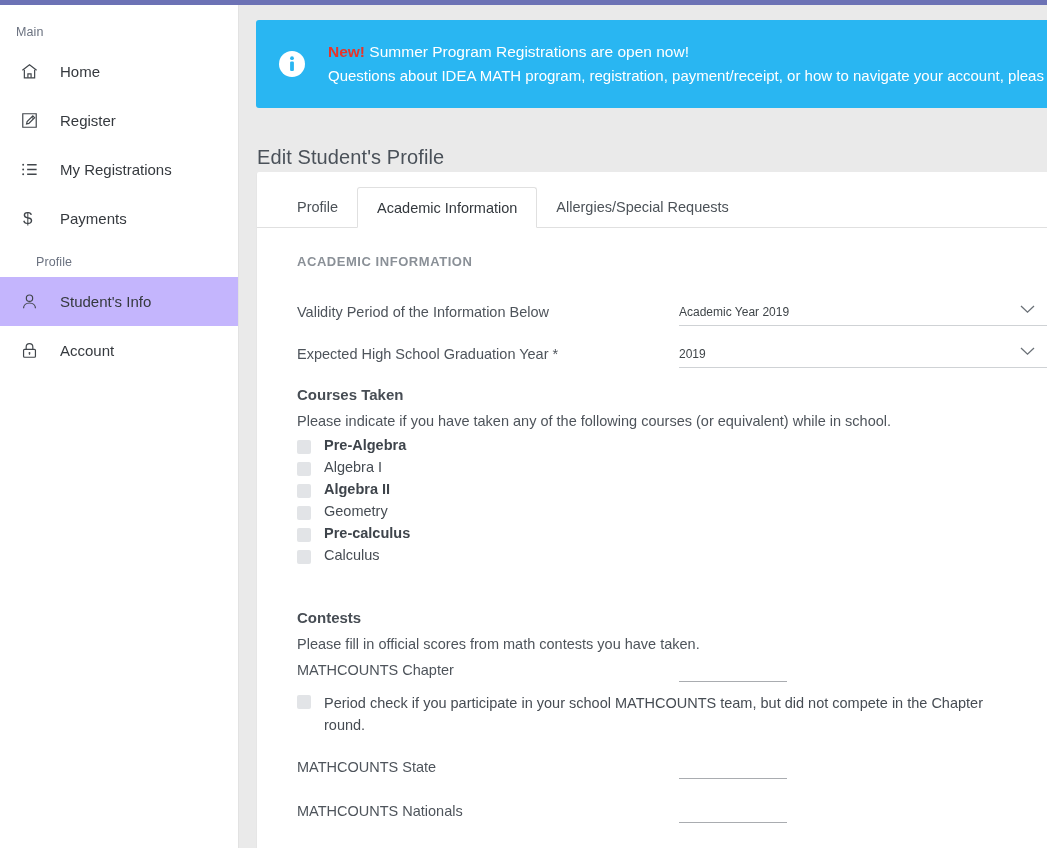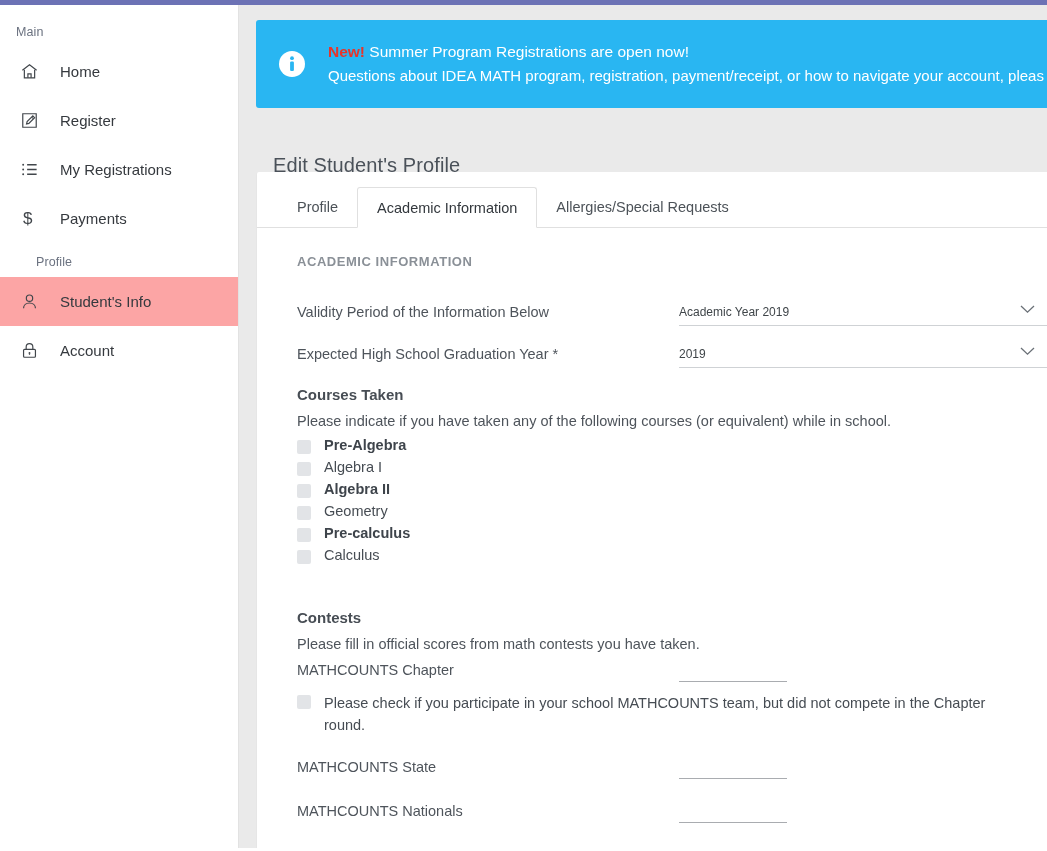--- a/index.html
+++ b/index.html
@@ -48,21 +48,21 @@
   .side-section-label.profile-label { padding-top: 12px; padding-left: 36px; }
 
   .nav-item {
     display: flex;
     align-items: center;
     height: 49px;
     padding-left: 20px;
     cursor: pointer;
     color: #3c4043;
   }
-  .nav-item.active { background: #fca5a5; padding-left: 20px; }
+  .nav-item.active { background: #c4b5fd; padding-left: 20px; }
   .nav-ico {
     width: 28px;
     flex: 0 0 28px;
     display: flex;
     align-items: center;
     justify-content: flex-start;
     color: #41464b;
   }
   .nav-ico svg { display: block; }
   .nav-label {
@@ -121,27 +121,26 @@
   }
   .banner-line2 {
     font-size: 15px;
     color: #ffffff;
     white-space: nowrap;
   }
 
   
   .page-title {
     position: absolute;
-    top: 136px;
+    top: 128px;
     left: 17px;
     font-size: 20px;
     color: #4a5159;
     font-weight: normal;
     letter-spacing: 0.1px;
-    margin-left: 16px;
   }
 
   
   .card {
     position: absolute;
     top: 167px;
     left: 17px;
     width: 830px;
     min-height: 700px;
     background: #ffffff;
@@ -470,21 +469,21 @@
         <div class="sub-heading">Contests</div>
         <div class="helper-text">Please fill in official scores from math contests you have taken.</div>
 
         <div class="contest-row">
           <div class="contest-label">MATHCOUNTS Chapter</div>
           <input class="contest-input" type="text" placeholder="" style="">
         </div>
 
         <div class="wide-check-row">
           <span class="checkbox"></span>
-          <span class="wide-check-label">Please check if you participate in your school MATHCOUNTS team, but did not compete in the Chapter round.</span>
+          <span class="wide-check-label">Period check if you participate in your school MATHCOUNTS team, but did not compete in the Chapter round.</span>
         </div>
 
         <div class="contest-row">
           <div class="contest-label">MATHCOUNTS State</div>
           <input class="contest-input" type="text" placeholder="" style="">
         </div>
 
         <div class="gap-sm"></div>
 
         <div class="contest-row">

